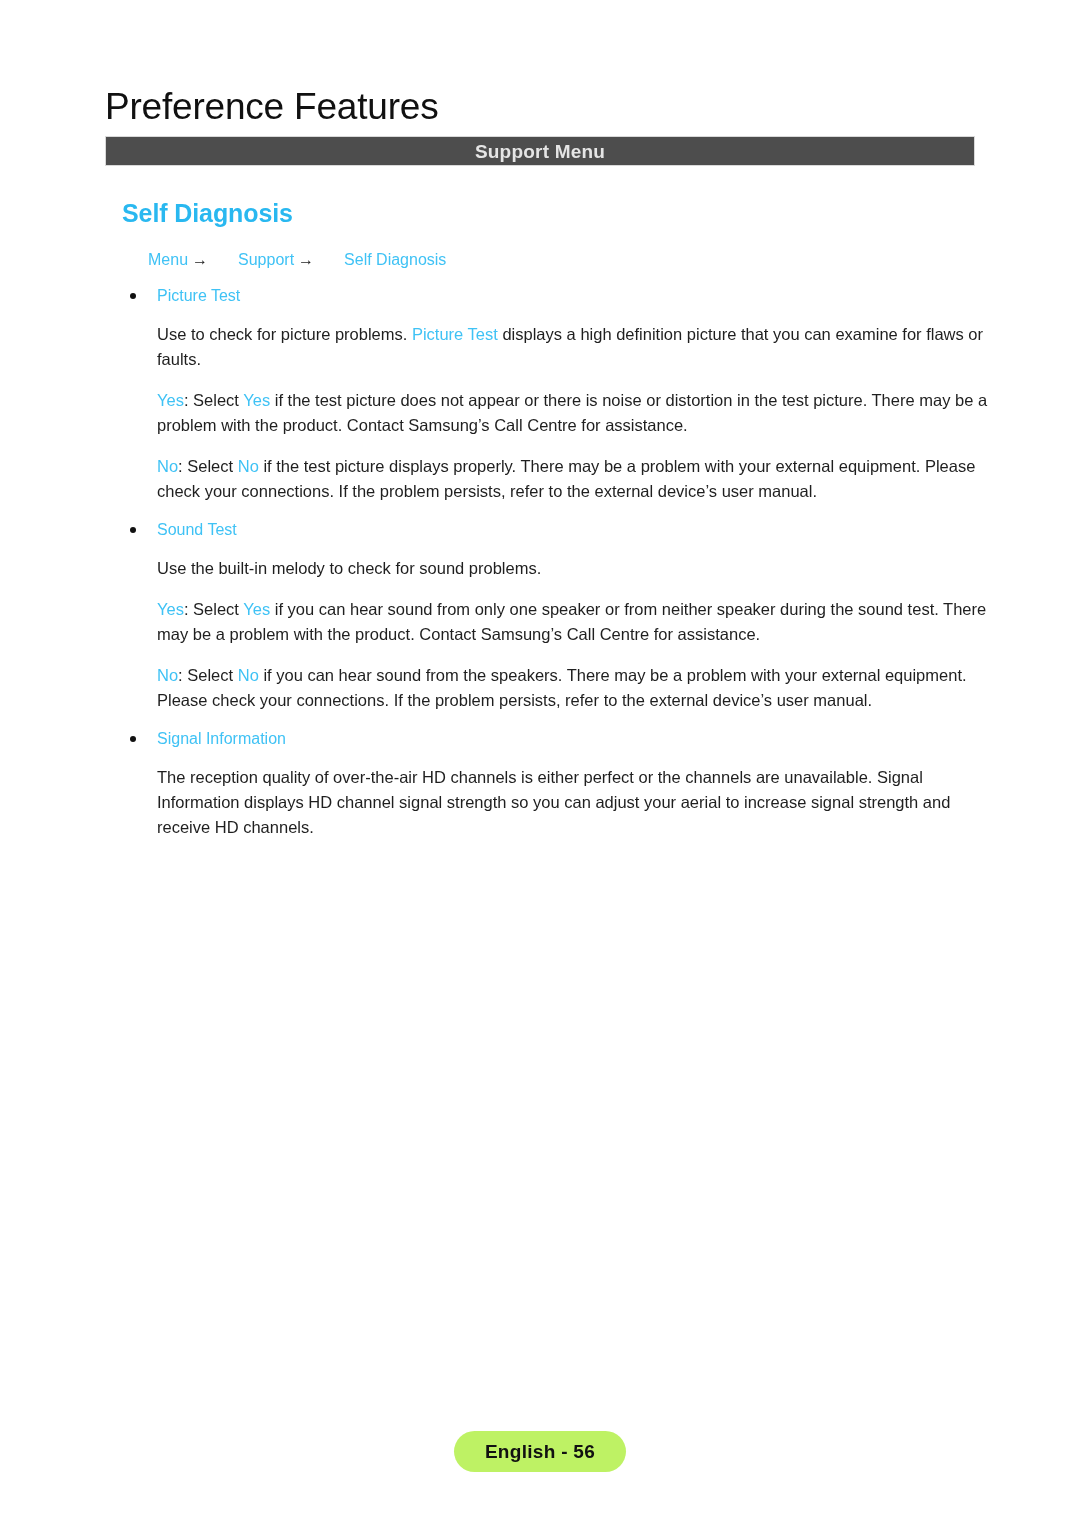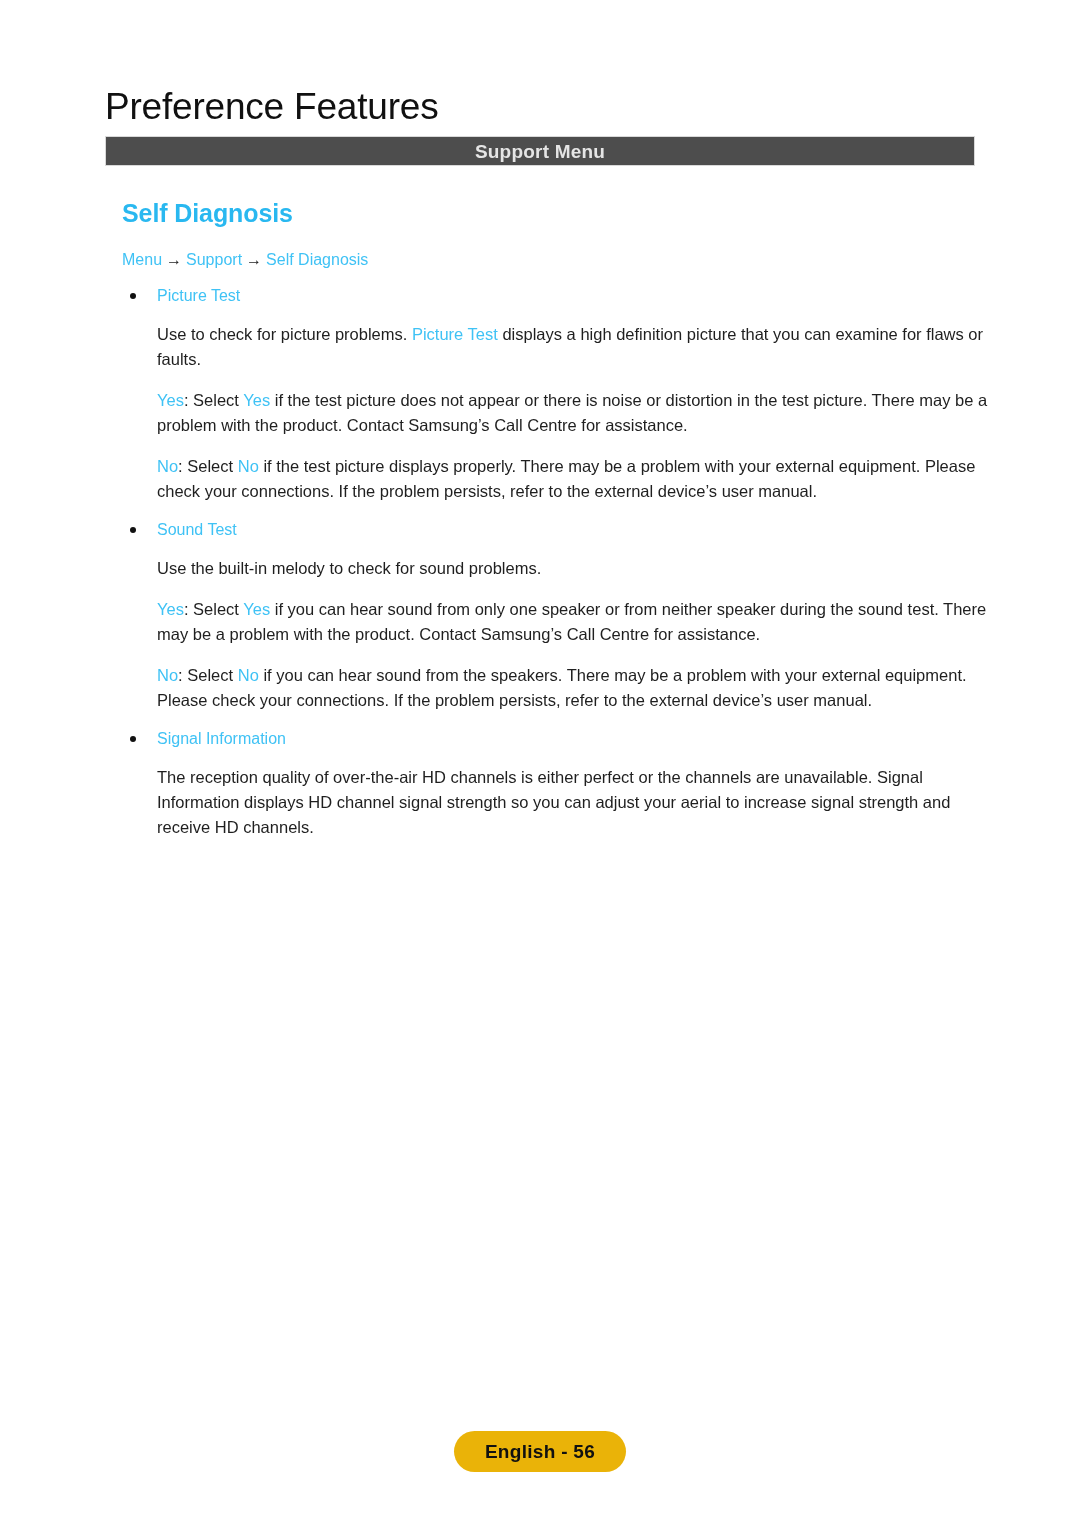--- a/index.html
+++ b/index.html
@@ -76,21 +76,21 @@
     letter-spacing: -0.1px;
   }
 
   .breadcrumb {
     margin-top: 22px;
     font-size: 16px;
     line-height: 20px;
     color: #3fc2f5;
     white-space: nowrap;
   }
-  .breadcrumb .crumb { color: #3fc2f5; }
+  .breadcrumb .crumb { color: #3fc2f5; margin-left: 26px; }
   .breadcrumb .arrow {
     color: #222222;
     padding: 0 4px;
     font-size: 16px;
   }
 
   
   .bullet-item {
     position: relative;
     margin-top: 16px;
@@ -122,21 +122,21 @@
 
   .accent { color: #3fc2f5; }
 
   
   .footer-badge {
     position: absolute;
     left: 454px;
     top: 1431px;
     width: 172px;
     height: 41px;
-    background: #eab308;
+    background: #bef264;
     border-radius: 21px;
     display: flex;
     align-items: center;
     justify-content: center;
   }
   .footer-badge-label {
     font-size: 19px;
     font-weight: bold;
     color: #111111;
     letter-spacing: 0.3px;

